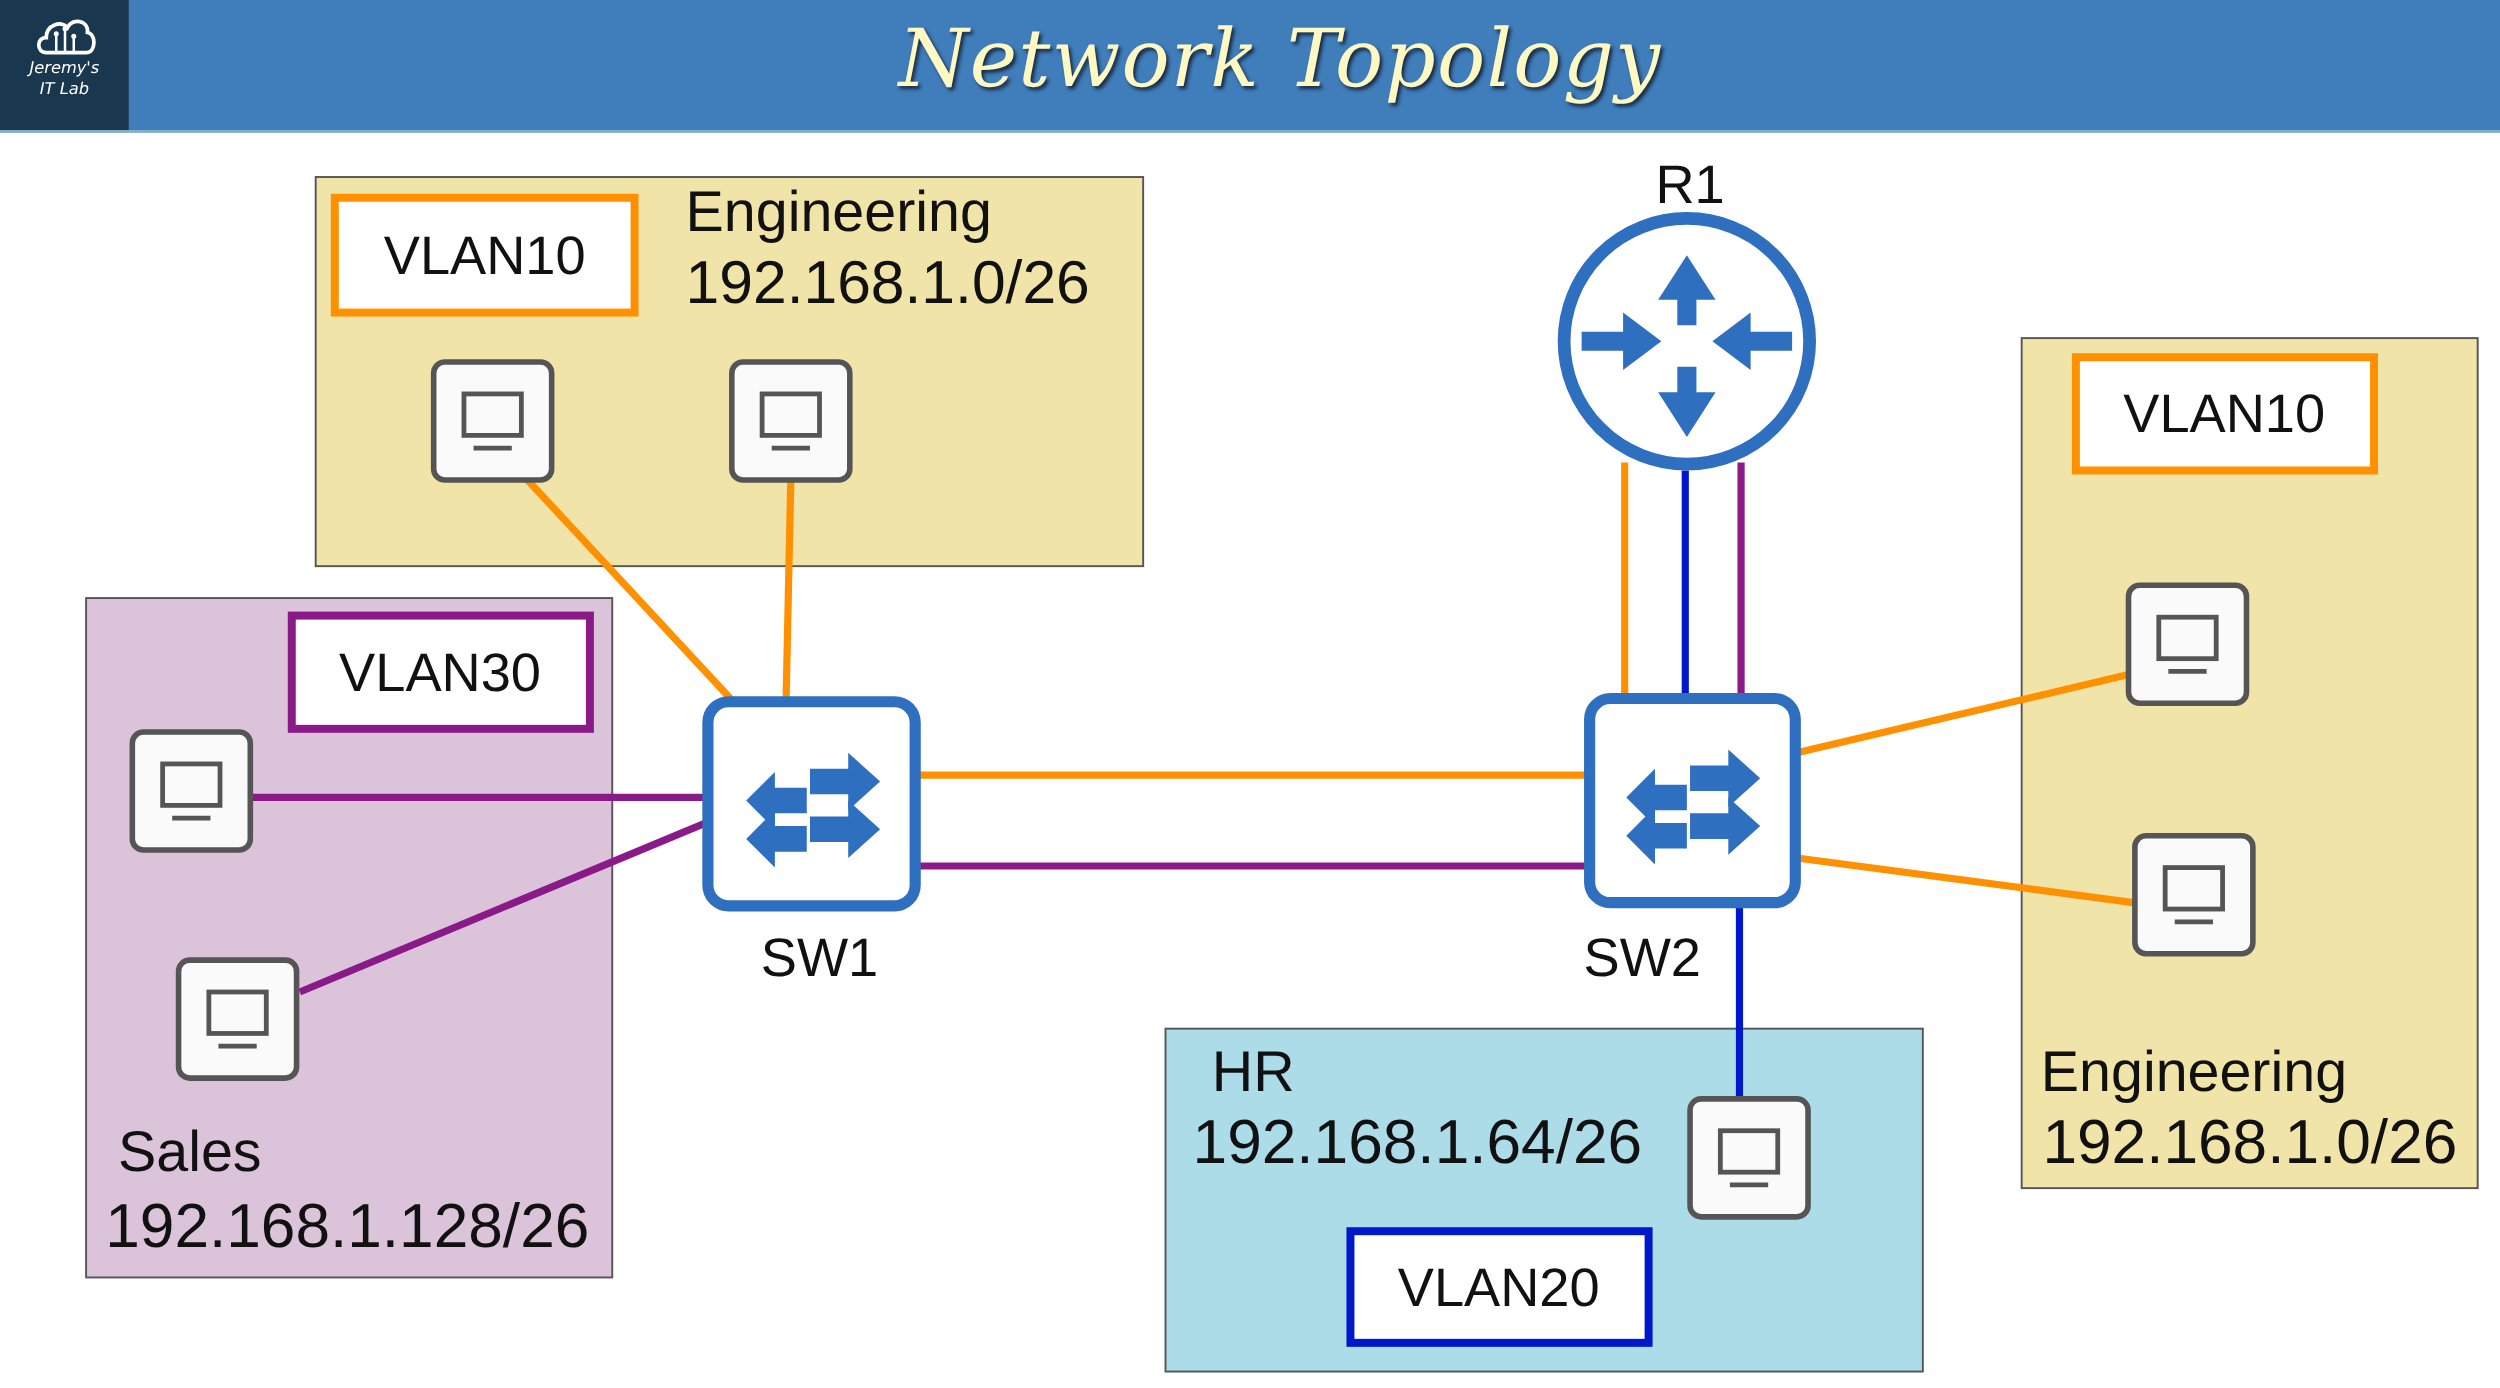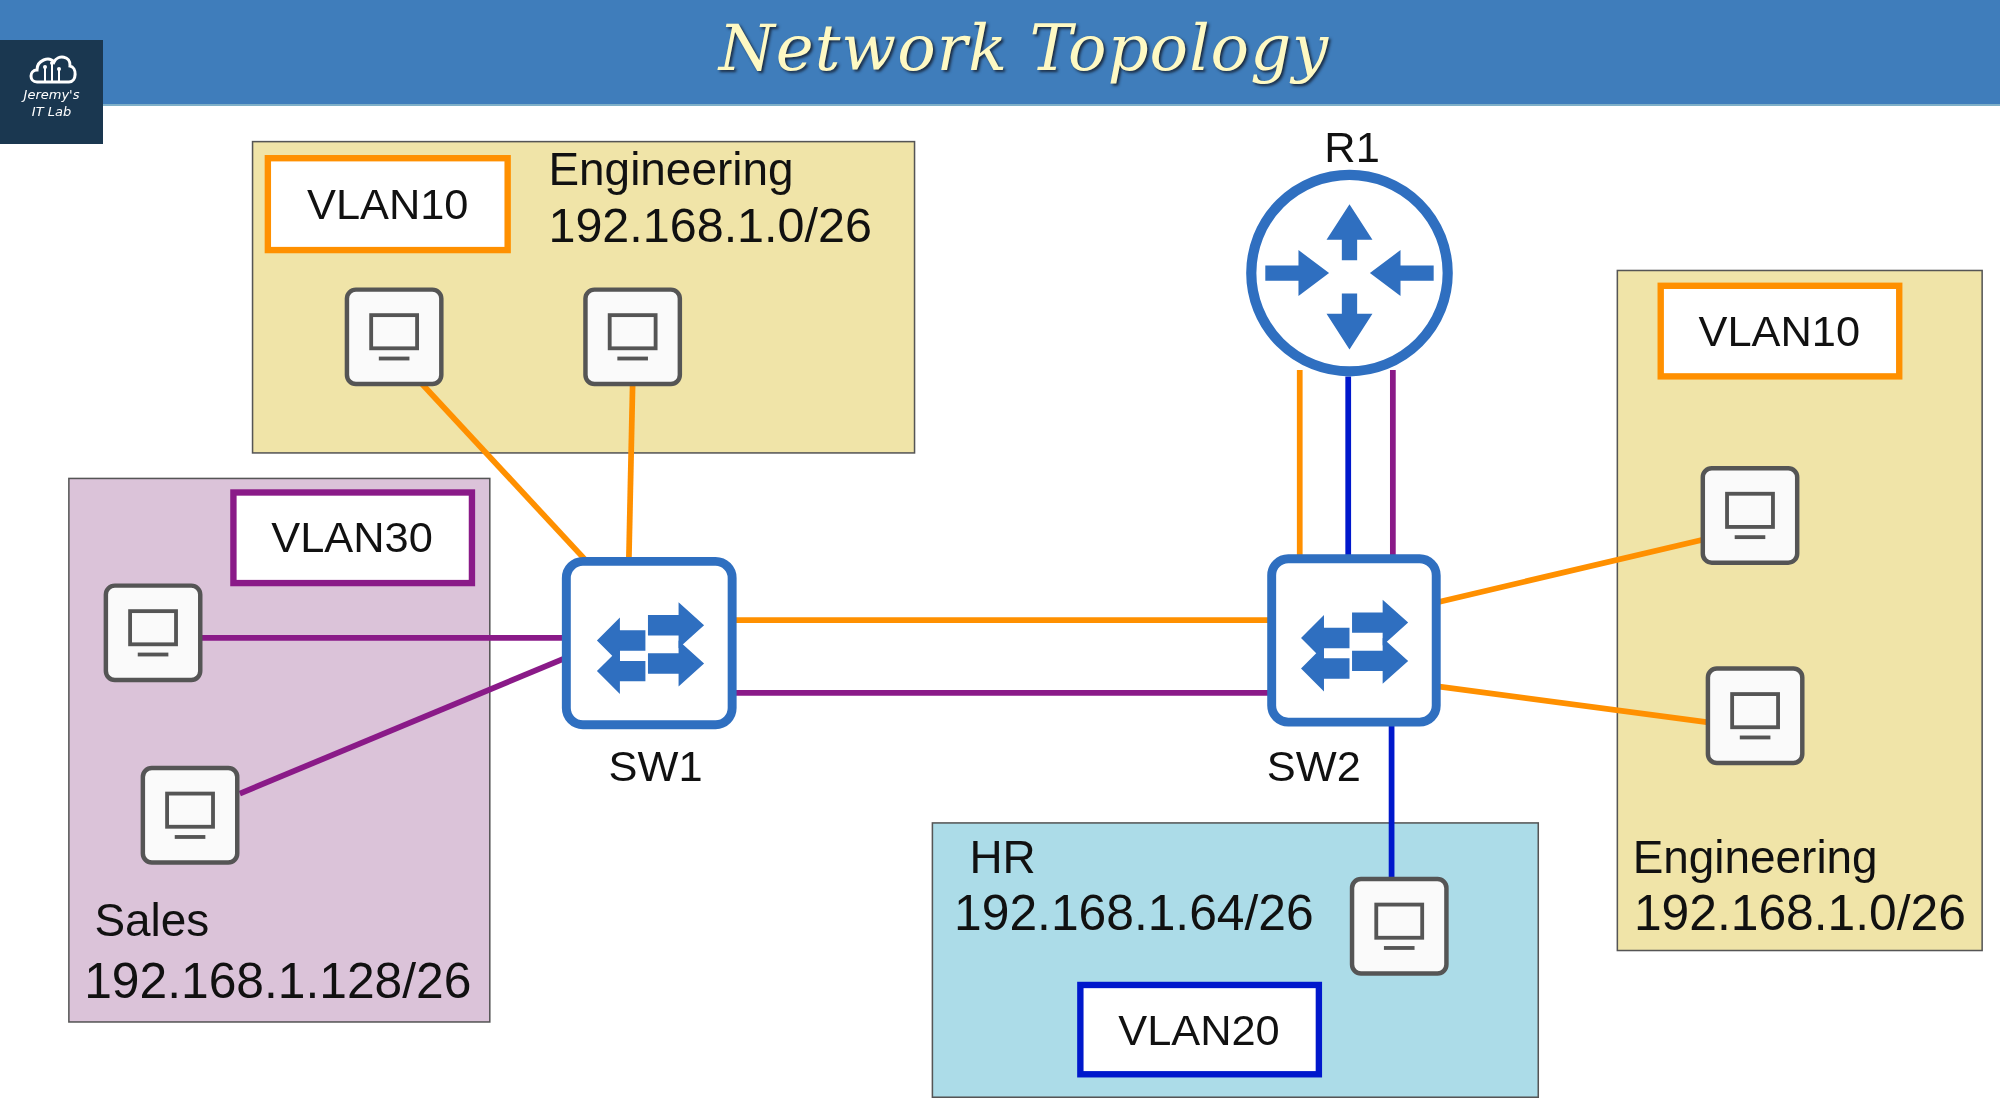--- a/index.html
+++ b/index.html
@@ -1,18 +1,18 @@
 <!DOCTYPE html>
 <html><head>
 <meta charset="utf-8">
 <style>
   html, body { margin: 0; padding: 0; background: #ffffff; }
   body { width: 2000px; height: 1110px; overflow: hidden; position: relative; font-family: "Liberation Sans", sans-serif; }
   #header { position: absolute; left: 0; top: 0; width: 2000px; height: 104px; background: #3f7dbb; border-bottom: 2px solid #7fb0c8; }
-  #logo { position: absolute; left: 0; top: 0; width: 103px; height: 104px; background: #1a3750; color: #fff; text-align: center; margin-top: 40px; }
+  #logo { position: absolute; left: 0; top: 0; width: 103px; height: 104px; background: #1a3750; color: #fff; text-align: center; }
   #logo svg { display: block; margin: 10px auto 0 auto; }
   #logo .l1, #logo .l2 { font-family: "DejaVu Sans", sans-serif; font-size: 13px; line-height: 17px; font-style: italic; }
   #title { position: absolute; left: 0; top: 0; width: 2000px; height: 104px; text-align: center; line-height: 96px;
            font-family: "DejaVu Serif", serif; font-style: italic; font-size: 64px; color: #fef9c3;
            text-shadow: 2px 2px 3px #1a2a40; letter-spacing: 1px; padding-left: 24px; }
   #diagram { position: absolute; left: 0; top: 0; width: 2000px; height: 1110px; }
   #diagram text { font-family: "Liberation Sans", sans-serif; fill: #111; }
 </style>
 </head>
 <body>

